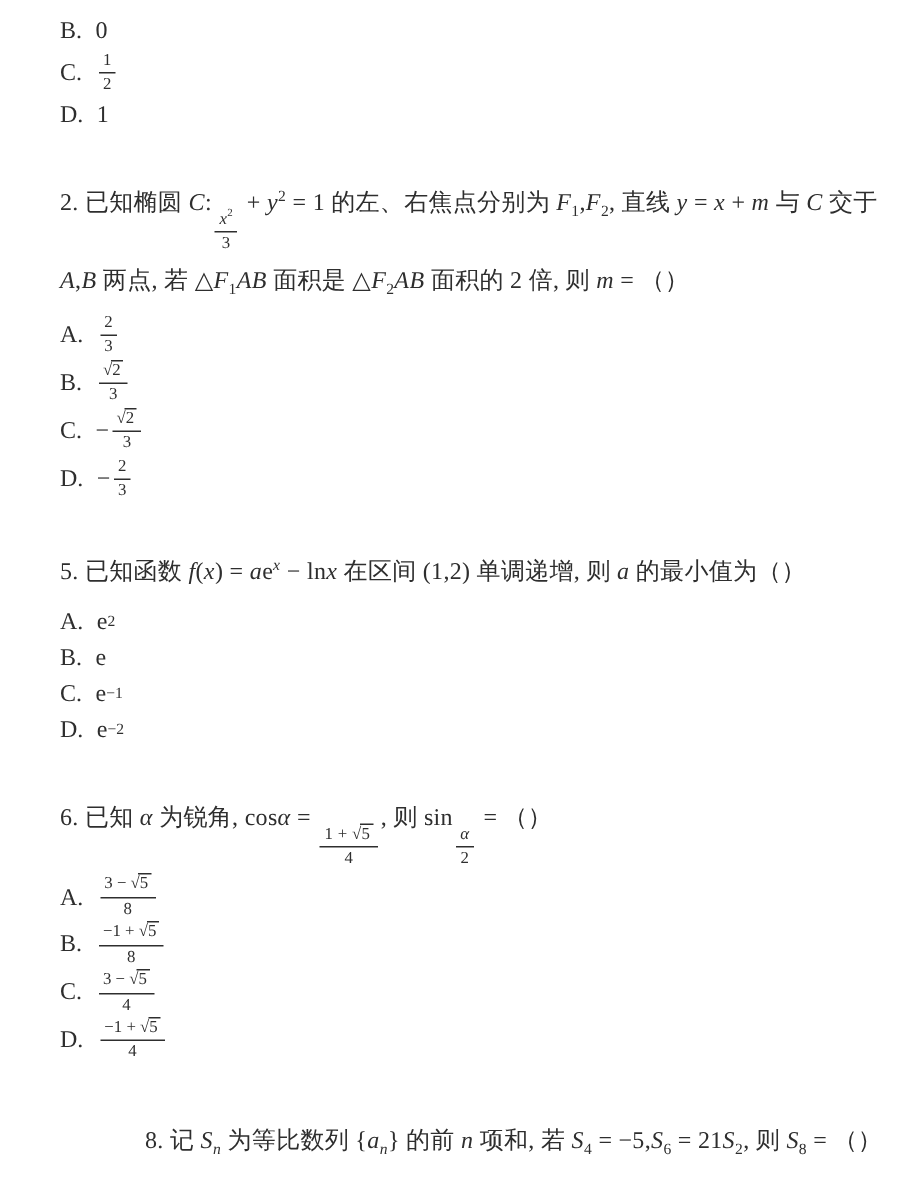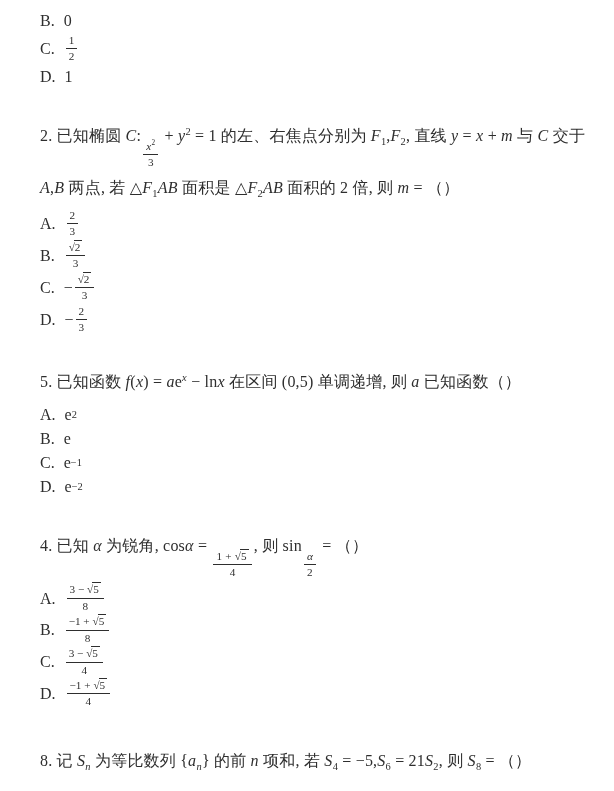--- a/index.html
+++ b/index.html
@@ -21,21 +21,21 @@
     line-height:1.35;
   }
   .opt-label{margin-right:9px;white-space:nowrap;}
   .opt-value{display:inline-flex;align-items:center;white-space:nowrap;}
   .question{margin-top:30px;}
   .q-text{
     margin:0 0 4px 0;
     line-height:2.2;
     letter-spacing:0.2px;
   }
-  .q-last{margin-top:34px;}
+  .q-last{margin-top:34px;text-align:right;}
   i.vit{font-style:italic;letter-spacing:0.3px;}
   sup{font-size:0.65em;line-height:0;vertical-align:super;}
   sub{font-size:0.65em;line-height:0;vertical-align:sub;}
   .frac{
     display:inline-flex;flex-direction:column;align-items:center;
     vertical-align:-0.8em;
     font-size:0.7em;
     line-height:1.2;
     margin:0 2px;
     text-align:center;
@@ -116,21 +116,21 @@
             <span class="frac">
               <span class="num"><span>2</span></span>
               <span class="den"><span>3</span></span>
             </span>
           </span>
       </div>
     </div>
   </div>
 
   <div class="question">
-    <p class="q-text"><span>5. 已知函数 </span><i class="vit">f</i><span>(</span><i class="vit">x</i><span>) = </span><i class="vit">a</i><span>e</span><sup><i class="vit">x</i></sup><span> − ln</span><i class="vit">x</i><span> 在区间 (0,5) 单调递增, 则 </span><i class="vit">a</i><span> 已知函数（）</span></p>
+    <p class="q-text"><span>5. 已知函数 </span><i class="vit">f</i><span>(</span><i class="vit">x</i><span>) = </span><i class="vit">a</i><span>e</span><sup><i class="vit">x</i></sup><span> − ln</span><i class="vit">x</i><span> 在区间 (1,2) 单调递增, 则 </span><i class="vit">a</i><span> 的最小值为（）</span></p>
     <div class="opt-group">
       <div class="option-line">
         <span class="opt-label">A.</span>
         <span class="opt-value">
             <span>e</span>
             <sup>2</sup>
           </span>
       </div>
       <div class="option-line">
         <span class="opt-label">B.</span>
@@ -149,21 +149,21 @@
         <span class="opt-label">D.</span>
         <span class="opt-value">
             <span>e</span>
             <sup>−2</sup>
           </span>
       </div>
     </div>
   </div>
 
   <div class="question">
-    <p class="q-text"><span>4. 已知 </span><i class="vit">α</i><span> 为锐角, cos</span><i class="vit">α</i><span> = </span><span class="frac">
+    <p class="q-text"><span>6. 已知 </span><i class="vit">α</i><span> 为锐角, cos</span><i class="vit">α</i><span> = </span><span class="frac">
           <span class="num"><span>1 + </span><span class="sqrt"><span class="rsign">√</span><span class="rbar">5</span></span></span>
           <span class="den"><span>4</span></span>
         </span><span>, 则 sin</span><span class="frac">
           <span class="num"><i class="vit">α</i></span>
           <span class="den"><span>2</span></span>
         </span><span> = （）</span></p>
     <div class="opt-group">
       <div class="option-line">
         <span class="opt-label">A.</span>
         <span class="opt-value">

